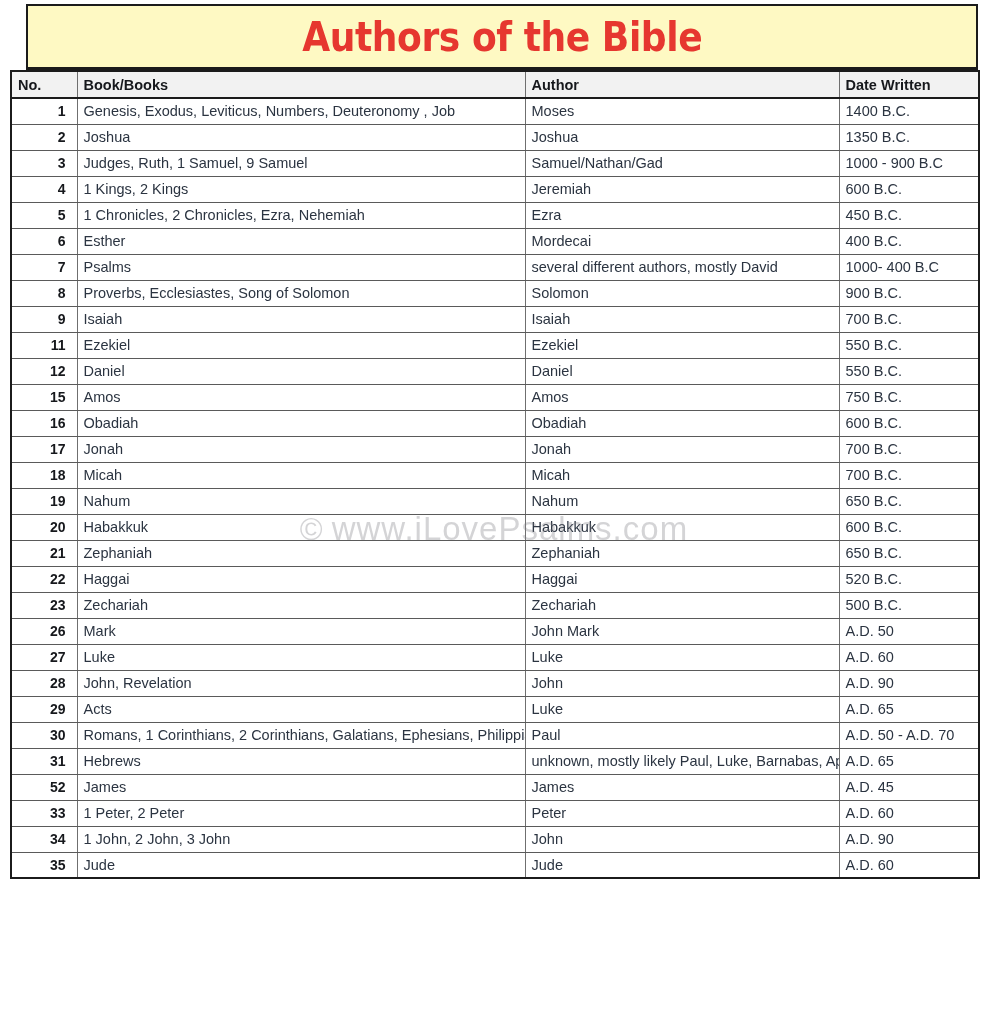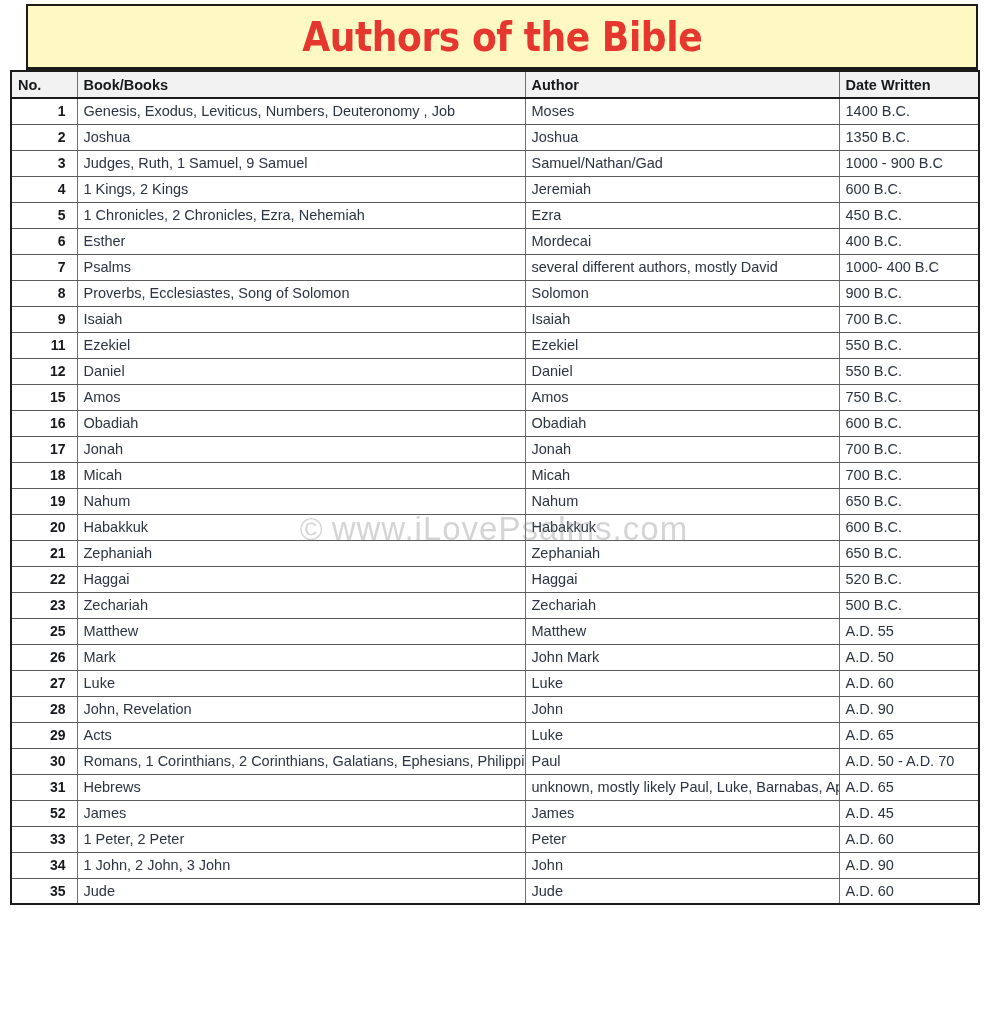--- a/index.html
+++ b/index.html
@@ -269,26 +269,20 @@
             <td class="cell-auth">Haggai</td>
             <td class="cell-date">520 B.C.</td>
           </tr>
           <tr>
             <td class="cell-no">23</td>
             <td class="cell-book">Zechariah</td>
             <td class="cell-auth">Zechariah</td>
             <td class="cell-date">500 B.C.</td>
           </tr>
           <tr>
-            <td class="cell-no">25</td>
-            <td class="cell-book">Matthew</td>
-            <td class="cell-auth">Matthew</td>
-            <td class="cell-date">A.D. 55</td>
-          </tr>
-          <tr>
             <td class="cell-no">26</td>
             <td class="cell-book">Mark</td>
             <td class="cell-auth">John Mark</td>
             <td class="cell-date">A.D. 50</td>
           </tr>
           <tr>
             <td class="cell-no">27</td>
             <td class="cell-book">Luke</td>
             <td class="cell-auth">Luke</td>
             <td class="cell-date">A.D. 60</td>

